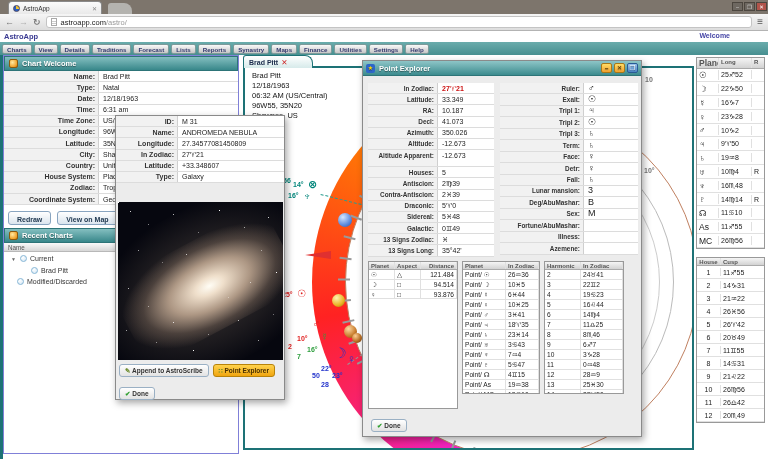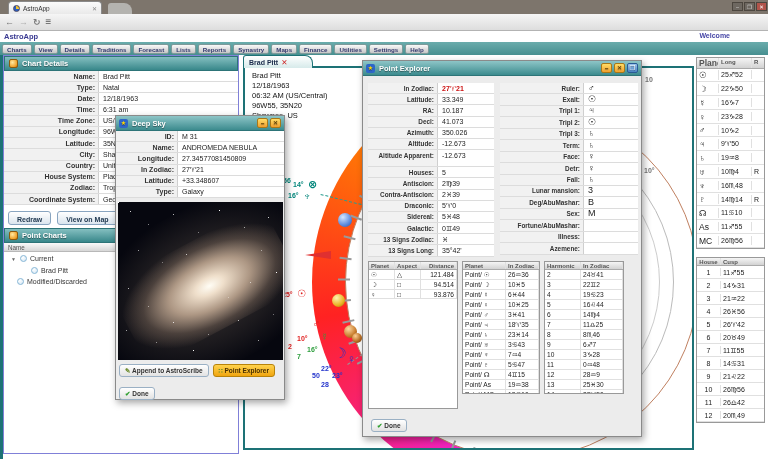--- a/index.html
+++ b/index.html
@@ -202,20 +202,24 @@
     <div class="winctl">
       <div class="wbtn">–</div>
       <div class="wbtn">❐</div>
       <div class="wbtn close">✕</div>
     </div>
   </div>
   <div class="toolbar">
     <span class="navbtn">←</span>
     <span class="navbtn dim">→</span>
     <span class="navbtn">↻</span>
+    <div class="urlbar">
+      <span class="docicon"></span>
+      <span class="url"><span>astroapp.com</span><span class="path">/astro/</span></span>
+    </div>
     <span class="menuicon">≡</span>
   </div>
 
   <div class="appheader">
     <span class="logo">AstroApp</span>
     <span class="welcome">Welcome</span>
   </div>
   <div class="menubar">
 
   <button class="mbtn">Charts</button>
@@ -232,21 +236,21 @@
       <button class="mbtn">Settings</button>
       <button class="mbtn">Help</button>
     </div>
 
   <div class="workspace">
     <div class="tealstrip"></div>
 
     <div class="leftcol">
       <div class="phead">
         <span class="picon"></span>
-        <span>Chart Details</span>
+        <span>Chart Welcome</span>
       </div>
       <div>
 
       <div class="frow">
             <div class="flabel">Name:</div>
             <div class="fvalue">Brad Pitt</div>
           </div>
           <div class="frow">
             <div class="flabel">Type:</div>
             <div class="fvalue">Natal</div>
@@ -292,21 +296,21 @@
             <div class="fvalue">Geocentric</div>
           </div>
         </div>
       <div class="btnrow">
         <button class="sbtn">Redraw</button>
         <button class="sbtn">View on Map</button>
       </div>
       <div class="rc-head">
         <div class="phead">
           <span class="picon"></span>
-          <span>Point Charts</span>
+          <span>Recent Charts</span>
         </div>
         <div class="colhead">Name</div>
       </div>
       <div class="tree">
         <div class="trow" style="padding-left:6px">
           <span class="tarrow">▼</span>
           <span class="tcircle"></span>
           <span>Current</span>
         </div>
         <div class="trow" style="padding-left:27px">
@@ -388,28 +392,20 @@
         <span style="left: 347px; top: 297px; color: rgb(34, 51, 204); font-size: 12px;">♀</span>
         <span style="left: 321px; top: 310px; color: rgb(34, 51, 204);">22°</span>
         <span style="left: 312px; top: 317px; color: rgb(34, 51, 204);">50</span>
         <span style="left: 332px; top: 317px; color: rgb(34, 51, 204);">23°</span>
         <span style="left: 321px; top: 326px; color: rgb(34, 51, 204);">28</span>
         <span style="left: 645px; top: 21px; color: rgb(119, 119, 119);">10</span>
         <span style="left: 644px; top: 112px; color: rgb(119, 119, 119);">10°</span>
       </div>
 
     <div class="dlg deepsky">
-      <div class="dtitle">
-        <span class="dicon">★</span>
-        <span>Deep Sky</span>
-        <span class="dctl">
-          <span class="dbtn">–</span>
-          <span class="dbtn">✕</span>
-        </span>
-      </div>
       <div>
 
       <div class="frow">
             <div class="flabel">ID:</div>
             <div class="fvalue">M 31</div>
           </div>
           <div class="frow">
             <div class="flabel">Name:</div>
             <div class="fvalue">ANDROMEDA NEBULA</div>
           </div>

